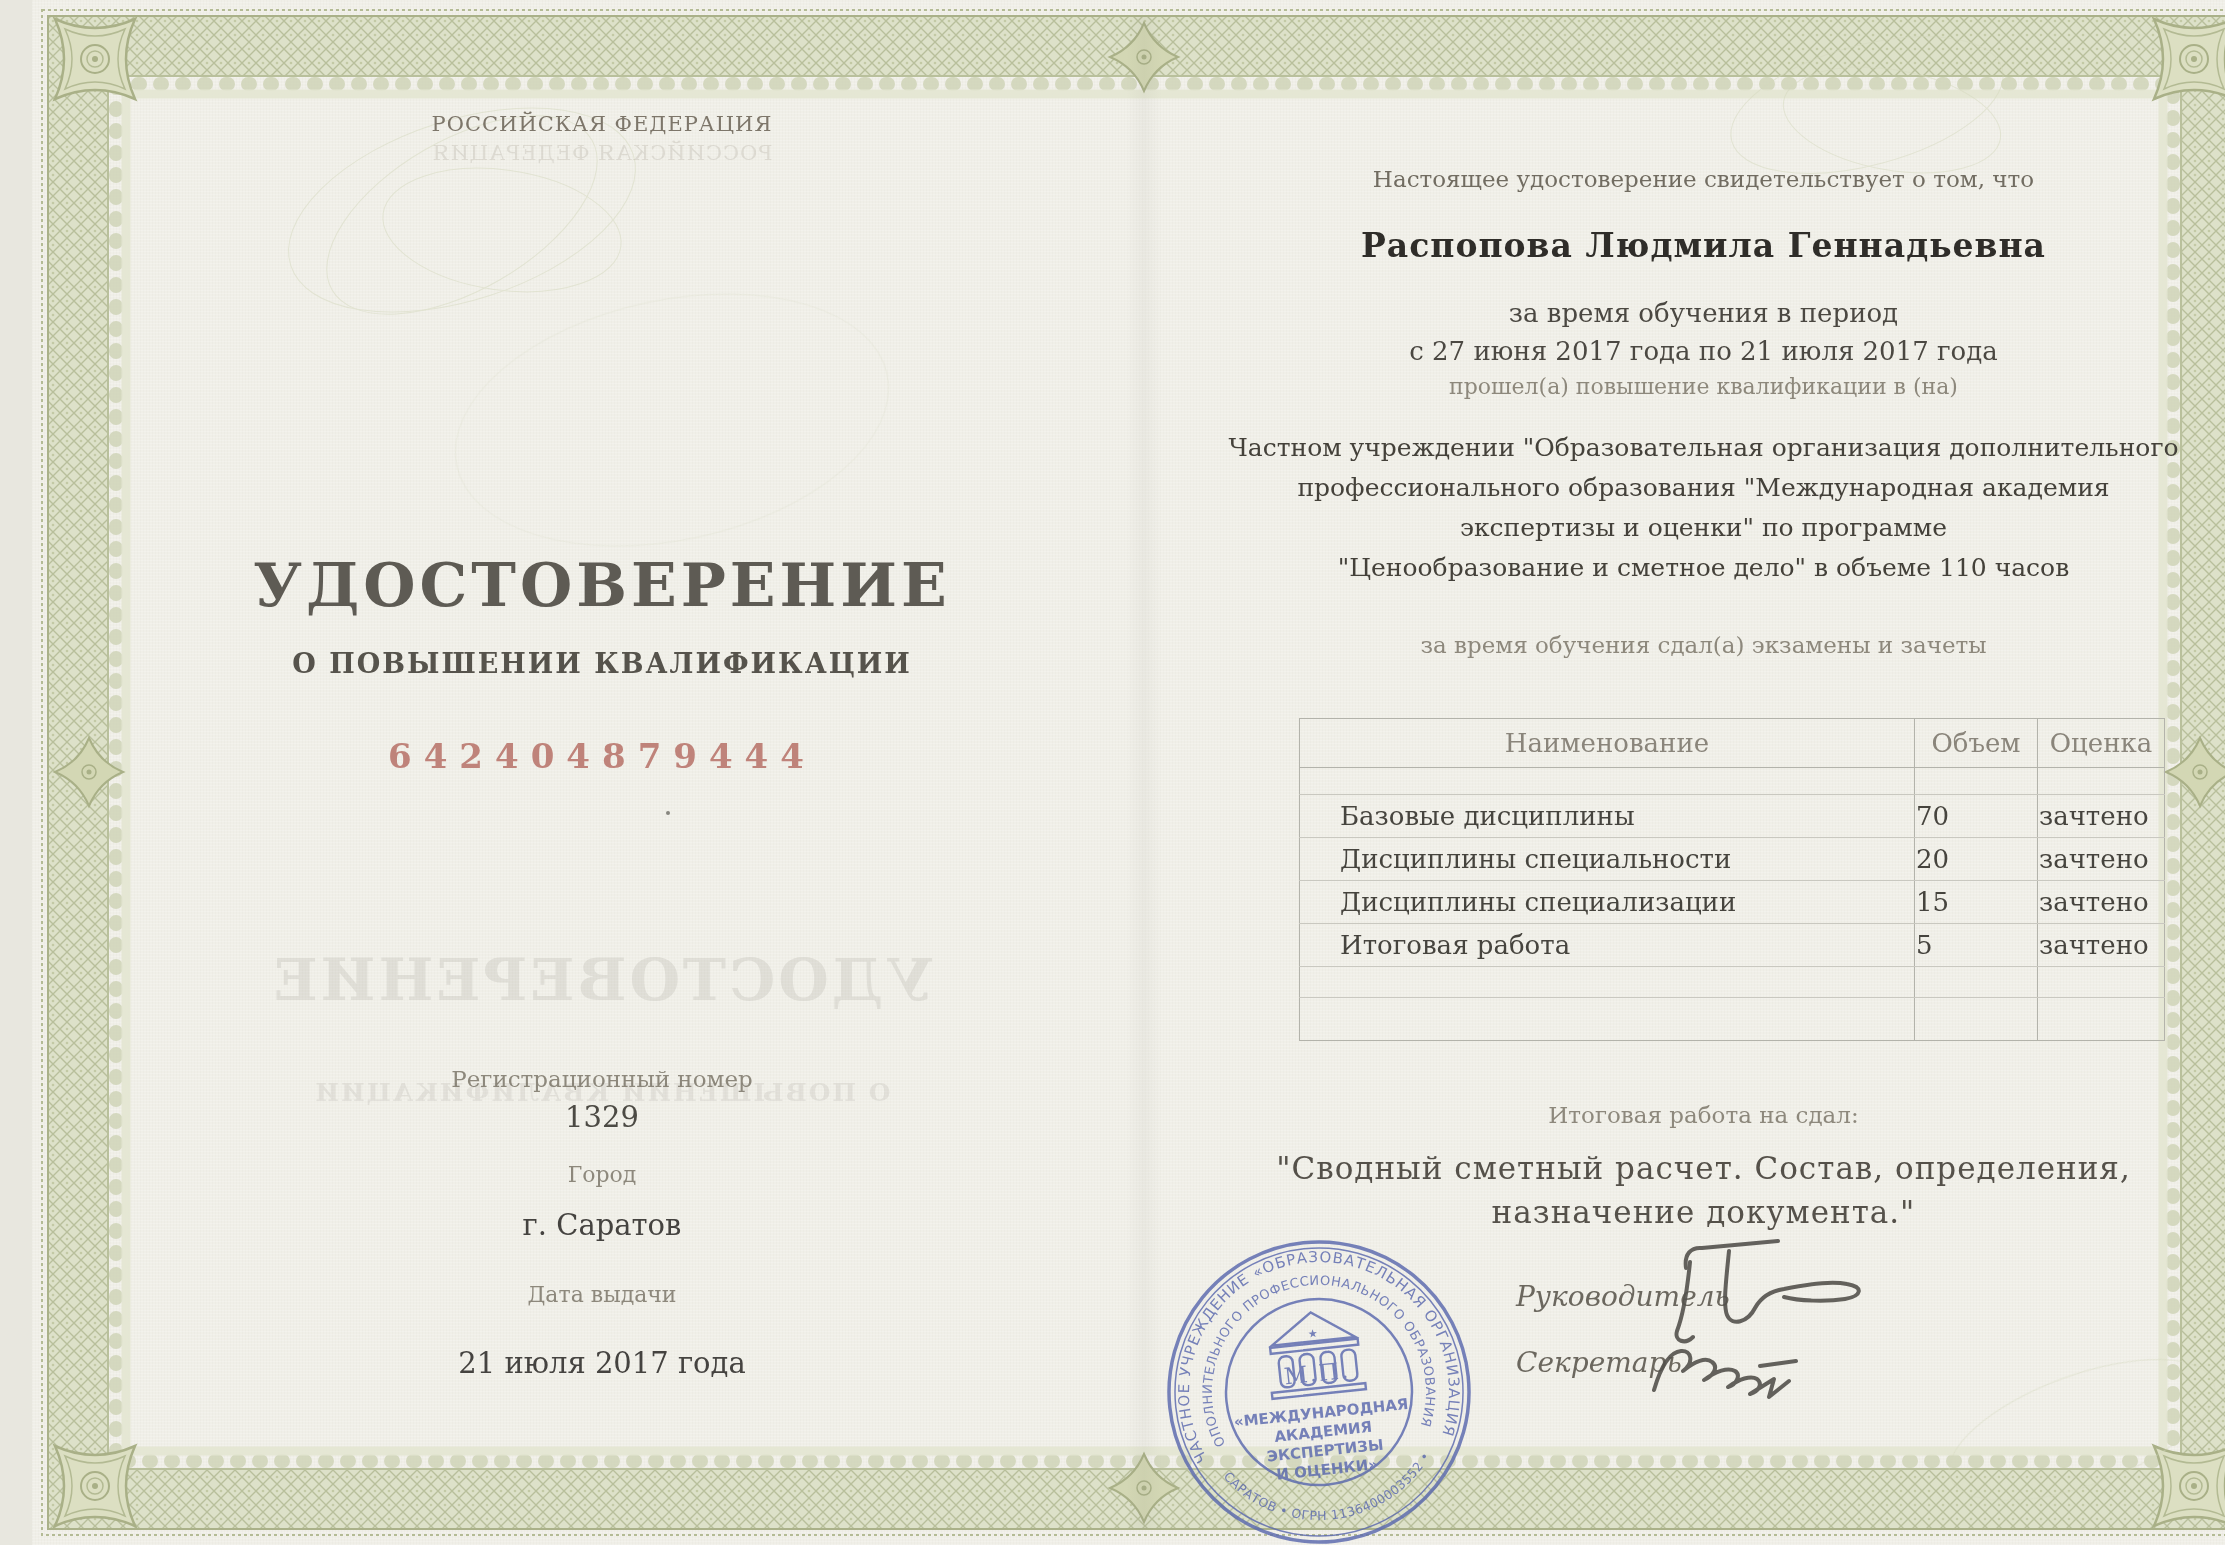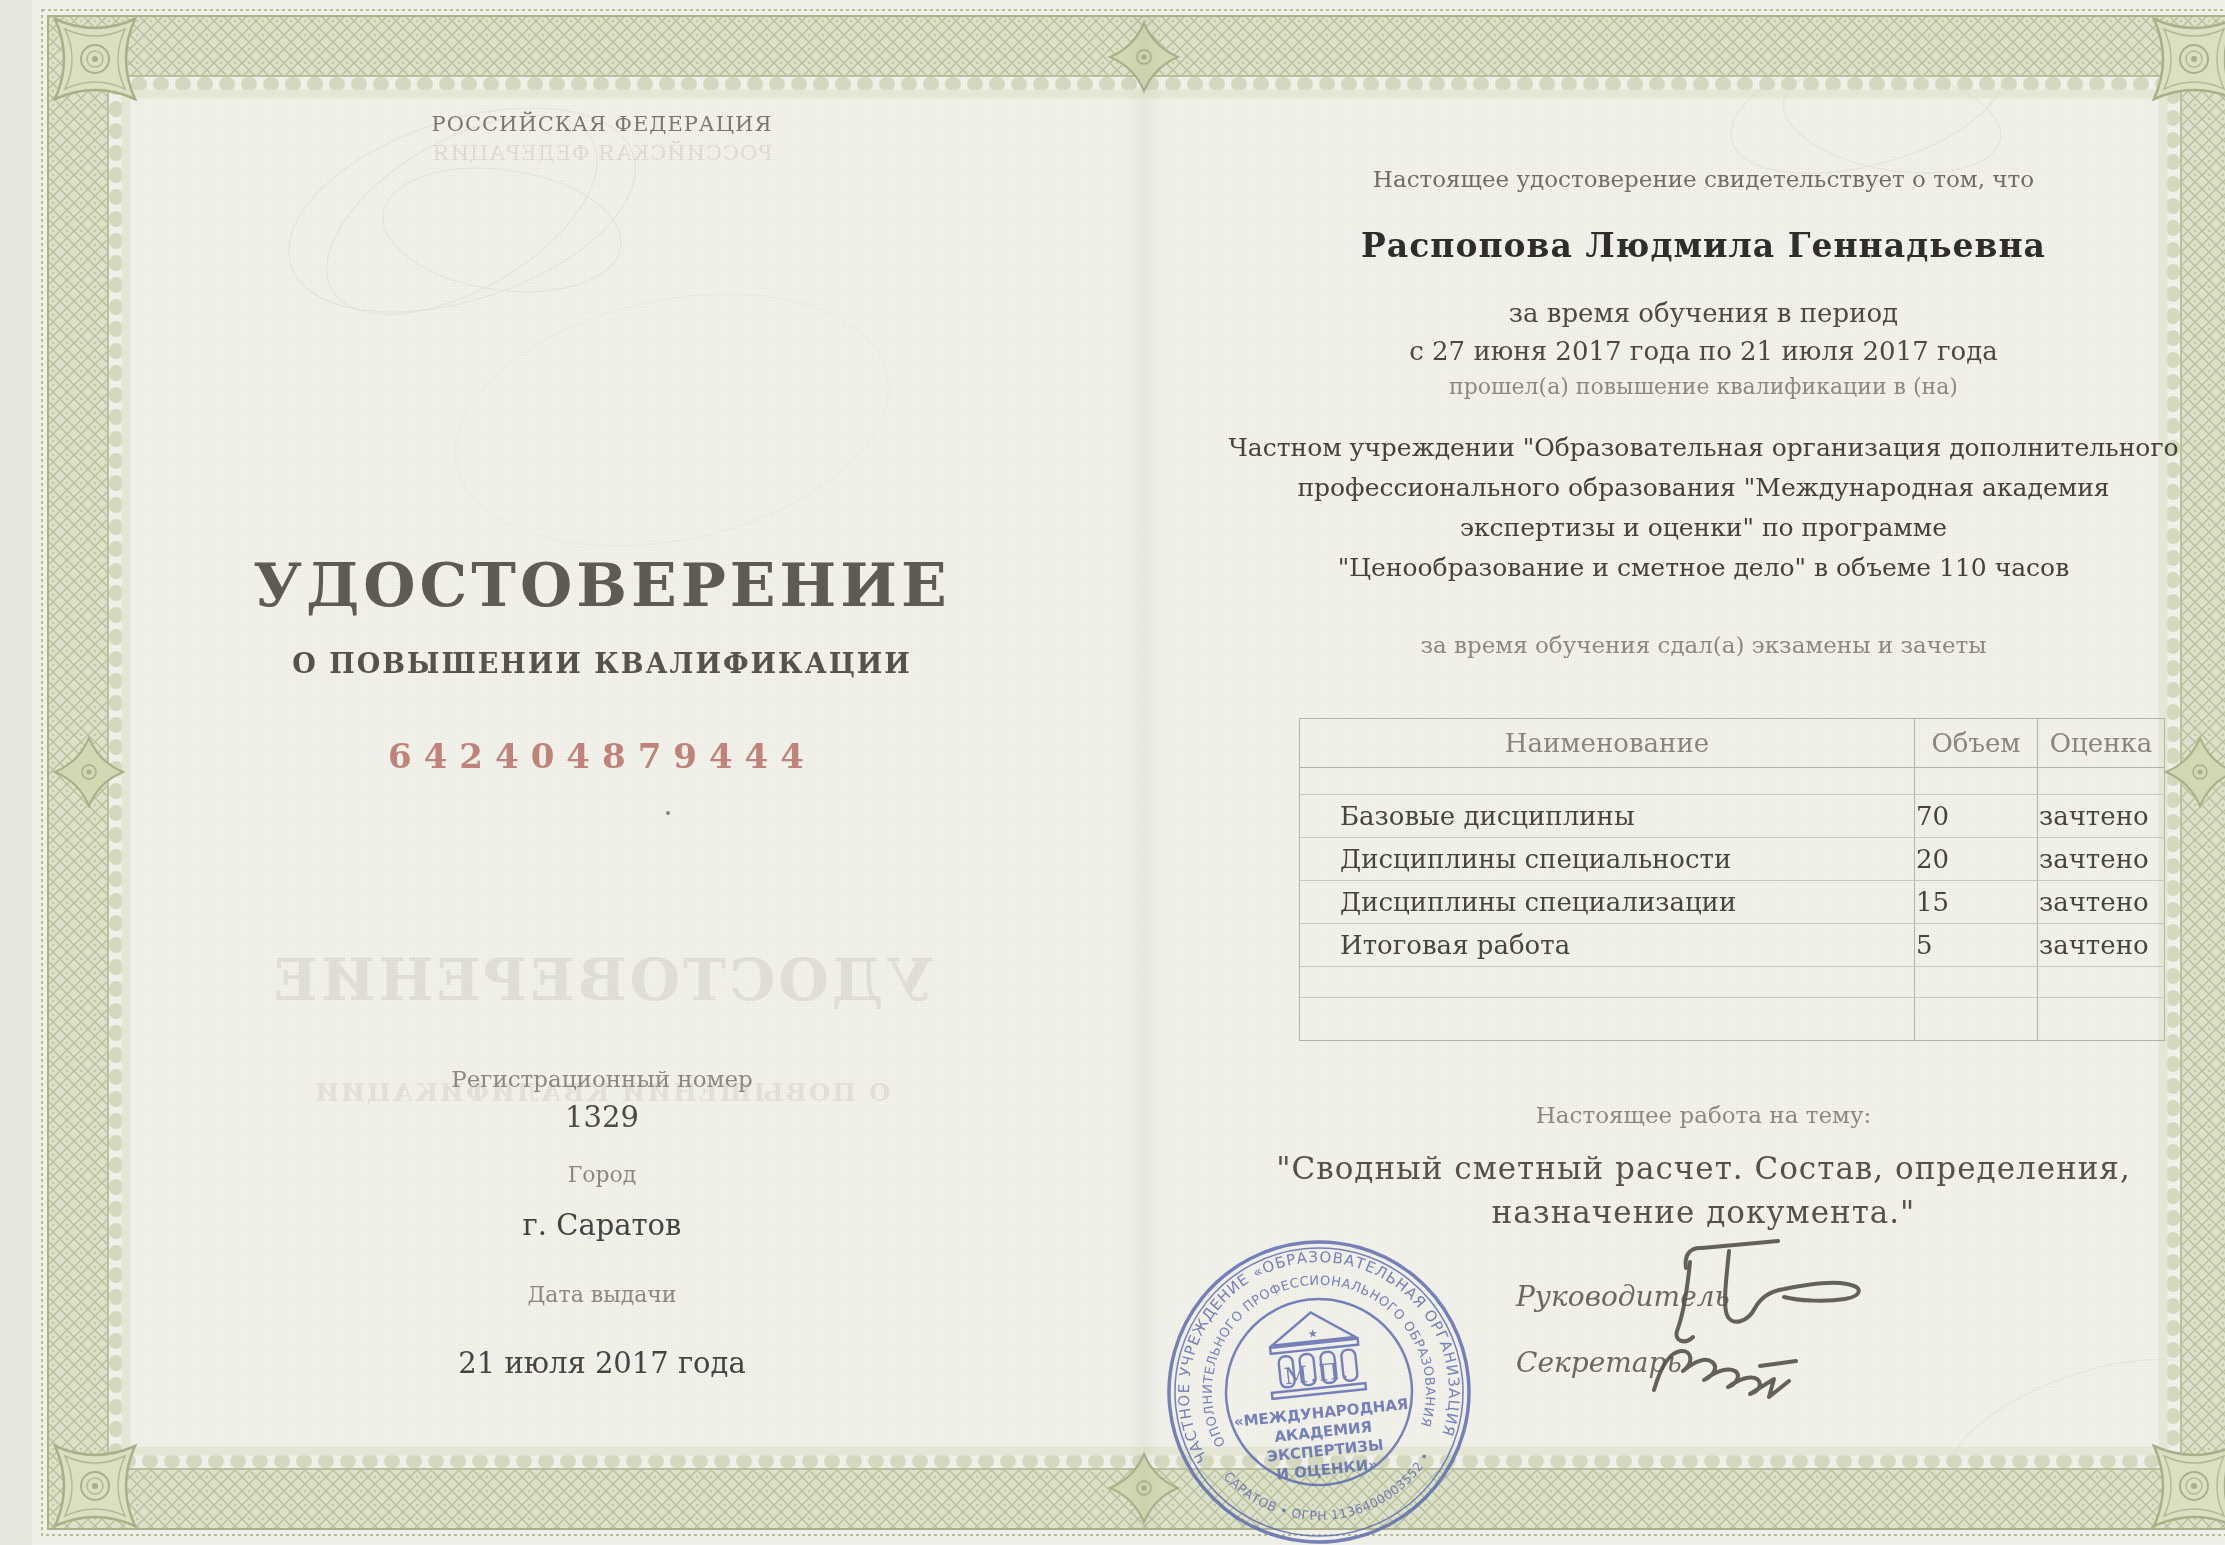--- a/index.html
+++ b/index.html
@@ -212,21 +212,21 @@
             </tr>
           <tr class="empty-b">
               <td></td>
               <td></td>
               <td></td>
             </tr>
         </tbody>
       </table>
     </div>
 
-    <div class="tb r-final-label">Настоящее работа на тему:</div>
+    <div class="tb r-final-label">Итоговая работа на сдал:</div>
     <div class="tb r-quote1">"Сводный сметный расчет. Состав, определения,</div>
     <div class="tb r-quote2">назначение документа."</div>
 
     <div class="sig-label sig-head">Руководитель</div>
     <div class="sig-label sig-sec">Секретарь</div>
   </div>
 
   <svg class="layer z3" viewBox="0 0 2225 1545" aria-hidden="true">
     <defs>
       <path id="arcTop" d="M1180.5,1466.6 A130,130 0 1 1 1393.5,1466.6" fill="none"></path>

